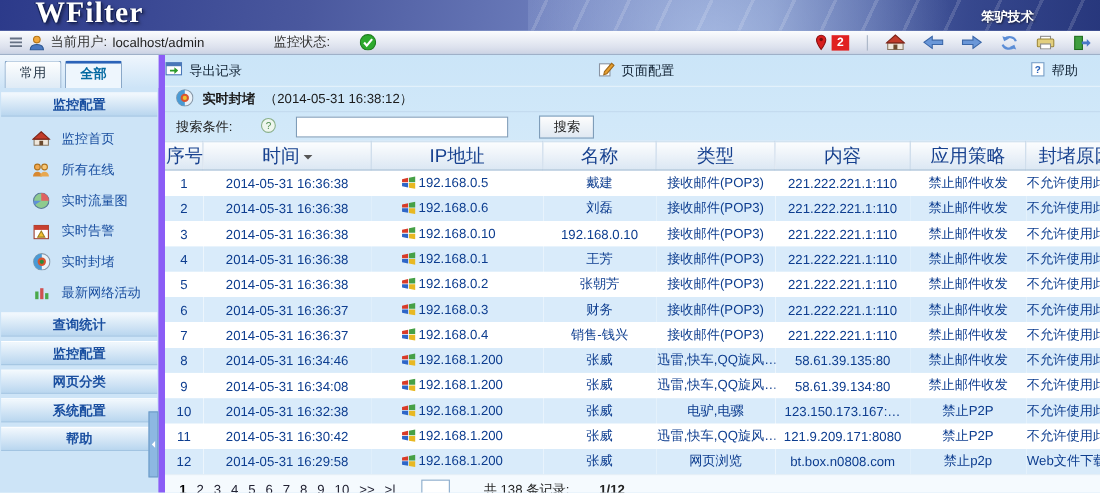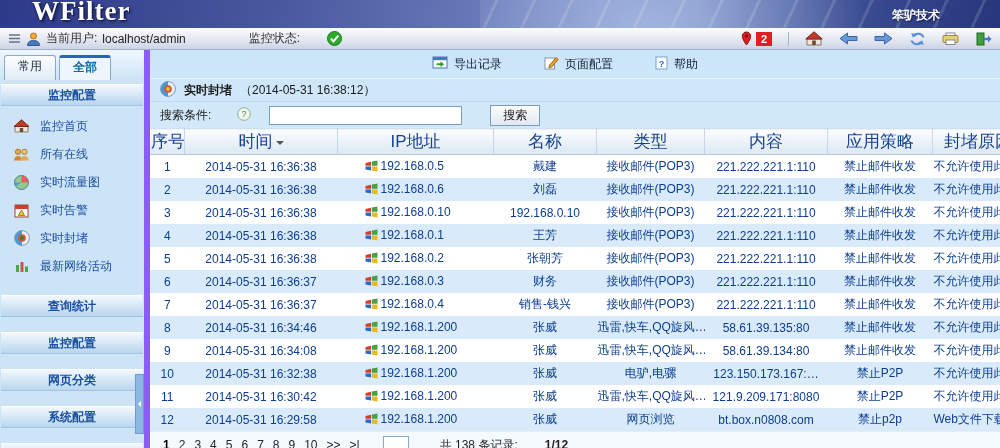--- a/index.html
+++ b/index.html
@@ -33,32 +33,32 @@
   .main-row{display:flex;height:398px;}
 
   
   .sidebar{width:150px;box-sizing:border-box;background:#cde4f7;border-right:6px solid #8b5cf6;position:relative;flex:none;}
   .tabs{display:flex;gap:3px;padding:5px 4px 0 4px;height:25px;background:linear-gradient(#eff6fd,#cde4f7);}
   .tab{border:1px solid #8aa8c8;border-bottom:none;border-radius:3px 3px 0 0;padding:0 13px;line-height:21px;
     background:linear-gradient(#fdfefe,#dfebf6);color:#234;cursor:pointer;}
   .tab.active{background:#eef6fd;border-top:3px solid #2a62b8;line-height:19px;font-weight:bold;color:#0369a1;}
   .section-bar{height:20px;line-height:20px;margin:4px 1px;text-align:center;font-weight:bold;color:#1a4fa0;
     background:linear-gradient(#f2f8fd,#b9d6ef);border-top:1px solid #fff;border-bottom:1px solid #a2c4e2;cursor:pointer;}
-  .menu{padding:2px 0 0 0;}
+  .menu{padding:2px 0 0 16px;}
   .menu-item{height:28px;display:flex;align-items:center;gap:10px;padding-left:13px;color:#1a4fa0;cursor:pointer;}
   .menu-item .mi-icon{display:inline-flex;width:17px;justify-content:center;}
   .sections{margin-top:4px;}
-  .sections .section-bar{margin:15px 1px;}
+  .sections .section-bar{margin:4px 1px;}
   .collapse-handle{position:absolute;right:0;bottom:14px;width:7px;height:58px;background:#8db8e2;border:1px solid #6f9cc8;
     display:flex;align-items:center;justify-content:center;cursor:pointer;}
   .collapse-handle i{display:block;width:0;height:0;border:3px solid transparent;border-right-color:#fff;margin-left:-3px;}
 
   
   .content{flex:1;display:flex;flex-direction:column;background:linear-gradient(#cbe5f8,#e2f1fc 60%,#d4e9f9);min-width:0;}
-  .actions{height:28px;flex:none;display:flex;justify-content:center;align-items:center;gap:42px;padding-right:20px;}
+  .actions{height:28px;flex:none;display:flex;justify-content:space-between;align-items:center;gap:20px;padding-right:20px;}
   .action{display:inline-flex;align-items:center;gap:6px;color:#123;cursor:pointer;}
   .title-row{height:22px;flex:none;display:flex;align-items:center;gap:8px;padding-left:10px;
     border-top:1px solid #e6f2fb;border-bottom:1px solid #c2daee;}
   .title{font-weight:bold;color:#1b1b1b;}
   .stamp{color:#1b1b1b;}
   .search-row{height:26px;flex:none;display:flex;align-items:center;gap:18px;padding-left:10px;}
   .search-input{width:185px;height:15px;border:1px solid #7f9db9;background:#fff;font-size:12px;padding:1px 3px;}
   .search-btn{margin-left:10px;font-size:12px;padding:1px 12px;border:1px solid #7f9db9;
     background:linear-gradient(#fdfdfd,#dfe8f2);color:#222;cursor:pointer;}
 

